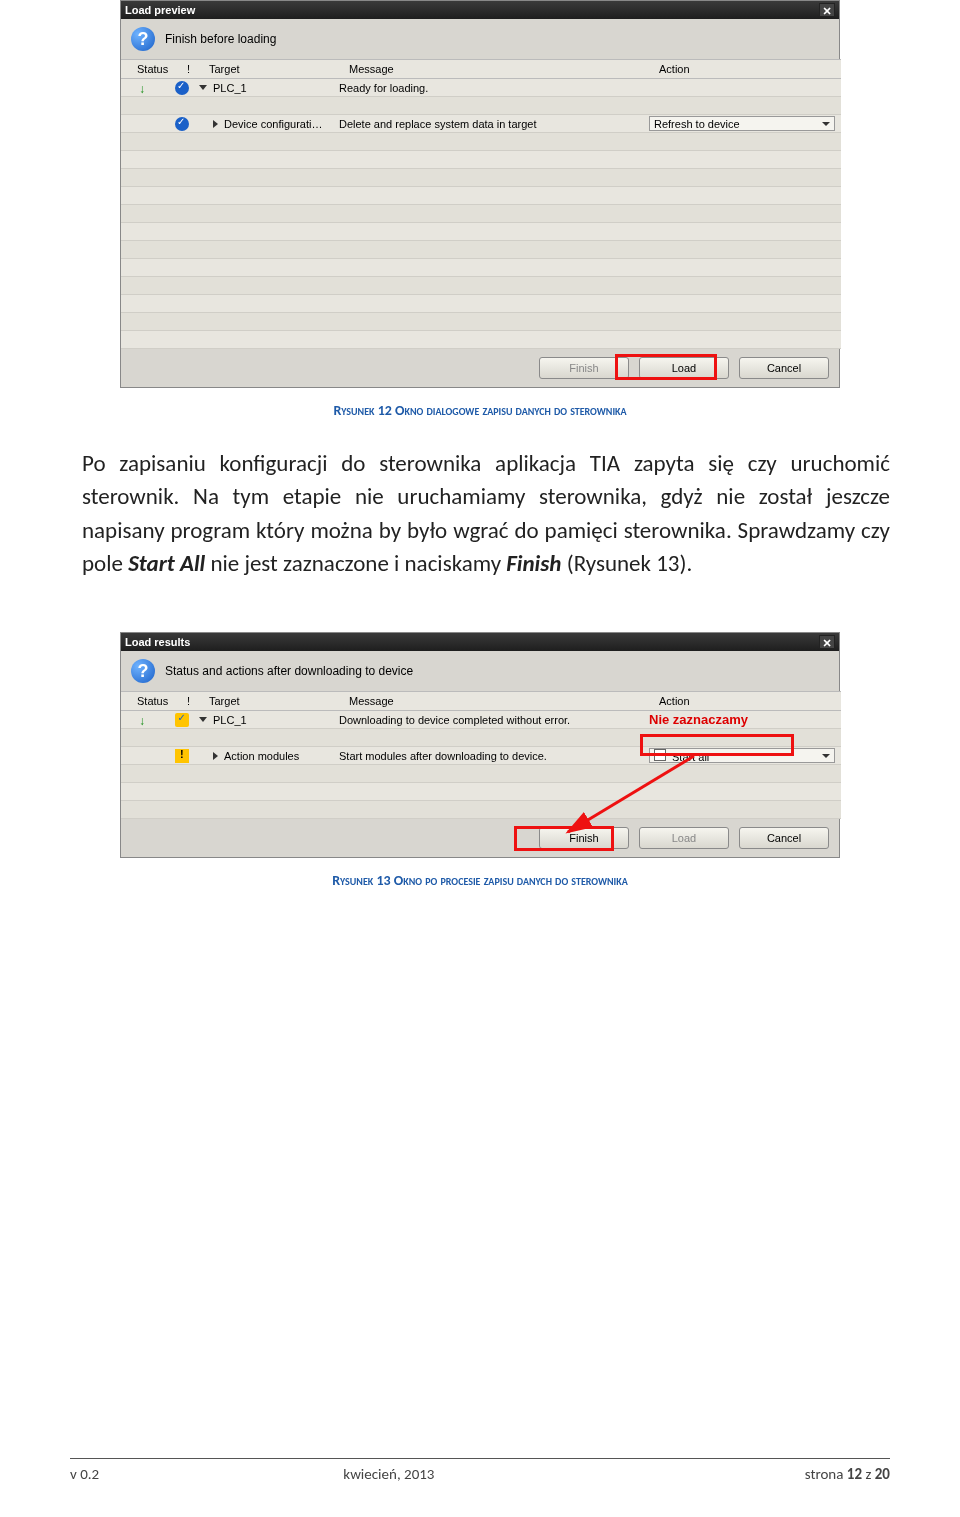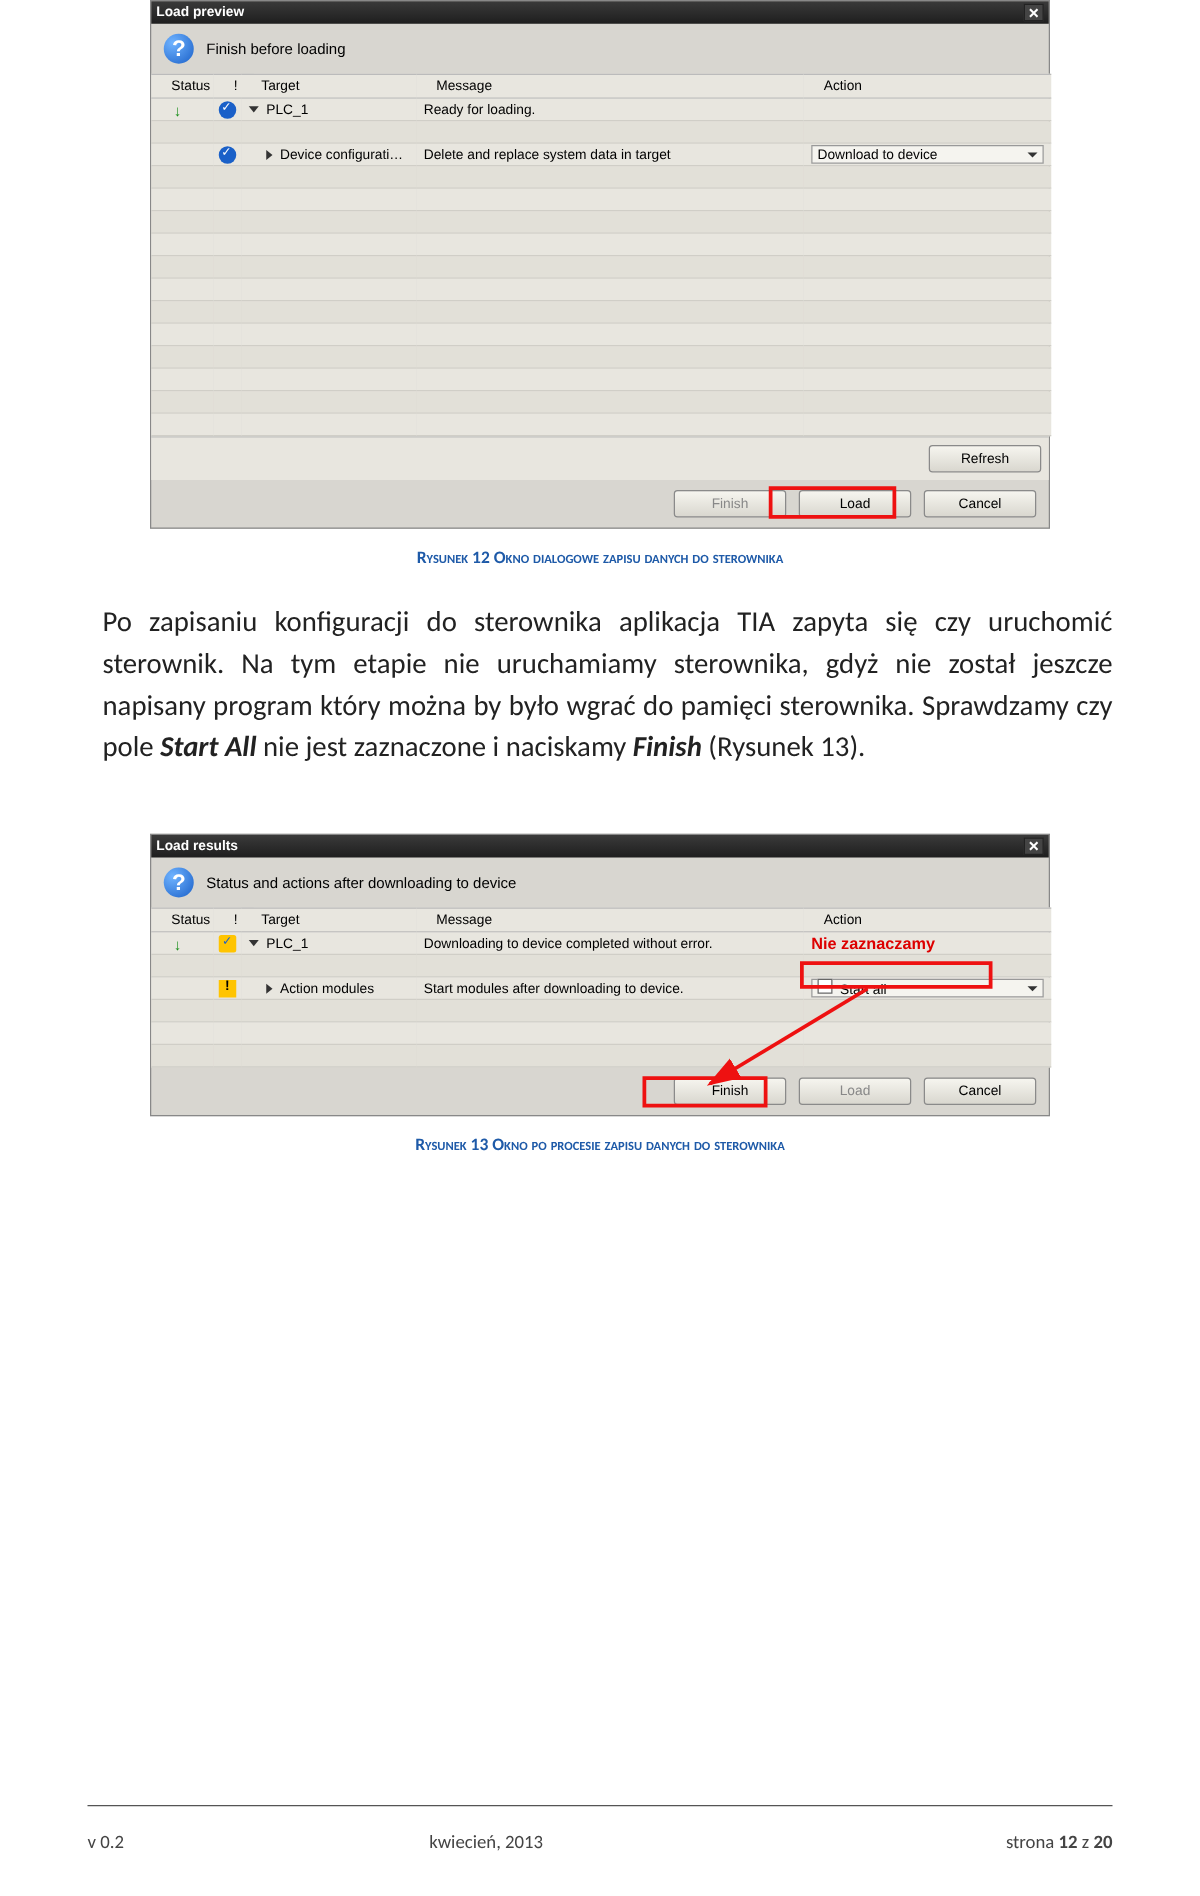--- a/index.html
+++ b/index.html
@@ -228,21 +228,21 @@
     margin-right: 6px;
   }
 
   .arrow-svg { position: absolute; pointer-events: none; }
 
   .footer {
     position: absolute;
     left: 70px; right: 70px;
     bottom: 34px;
     border-top: 1px solid #555;
-    padding-top: 20px;
+    padding-top: 6px;
     display: flex;
     font-family: Calibri, Arial, sans-serif;
     font-size: 15px;
     color: #444;
   }
   .footer .fl { flex: 1; }
   .footer .fc { flex: 1; text-align: left; }
   .footer .fr { flex: 1; text-align: right; }
 
   
@@ -296,21 +296,21 @@
         <div class="cell icon">
             <span class="status-check"></span>
           </div>
         <div class="cell">
             <span class="tri-right"></span>
             <span>Device configurati…</span>
           </div>
         <div class="cell">Delete and replace system data in target</div>
         <div class="cell">
           <div class="dd">
-            <span>Download to device</span>
+            <span>Refresh to device</span>
             <span class="chev"></span>
           </div>
         </div>
 
         <div class="cell alt"></div>
           <div class="cell alt"></div>
           <div class="cell alt"></div>
           <div class="cell alt"></div>
           <div class="cell alt"></div>
         <div class="cell"></div>
@@ -363,23 +363,20 @@
           <div class="cell alt"></div>
           <div class="cell alt"></div>
           <div class="cell alt"></div>
         <div class="cell"></div>
           <div class="cell"></div>
           <div class="cell"></div>
           <div class="cell"></div>
           <div class="cell"></div>
       </div>
 
-      <div class="refresh-row">
-        <div class="btn">Refresh</div>
-      </div>
 
       <div class="buttons">
         <div class="btn dis">Finish</div>
         <div class="btn">Load</div>
         <div class="btn">Cancel</div>
       </div>
     </div>
     <div class="highlight" style="left:545px; bottom:8px; width:102px; height:26px;"></div>
   </div>
 

